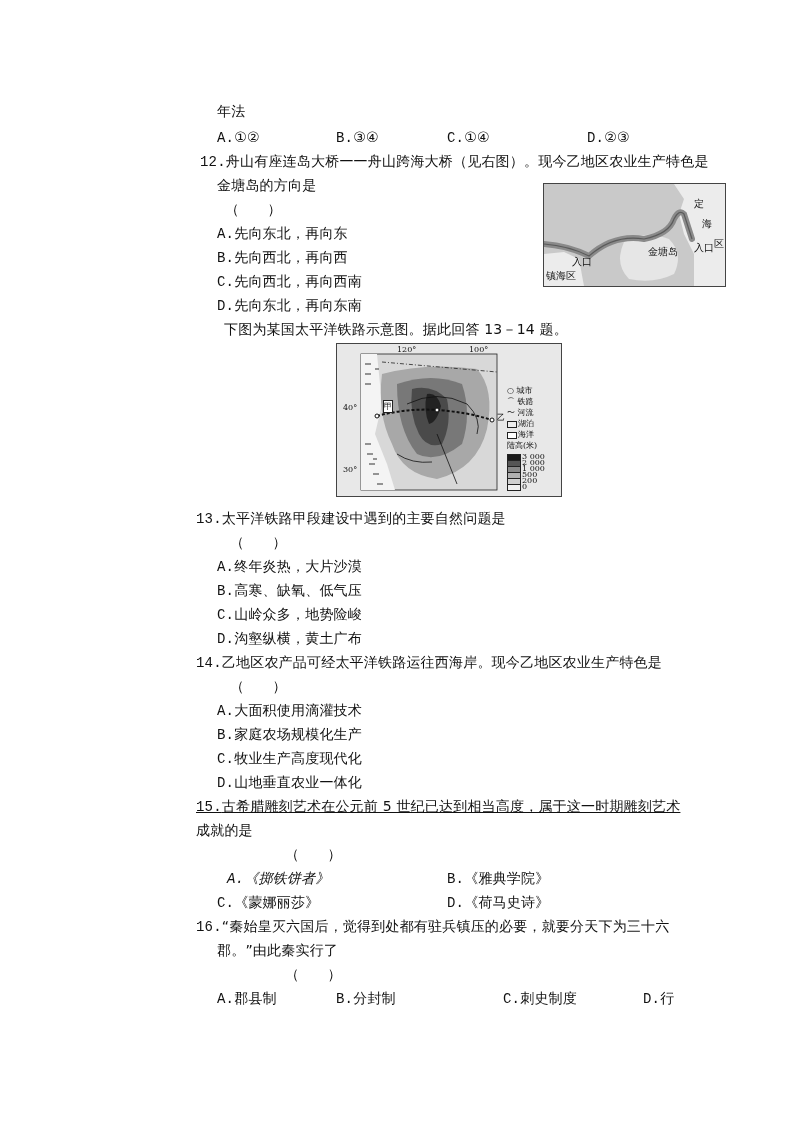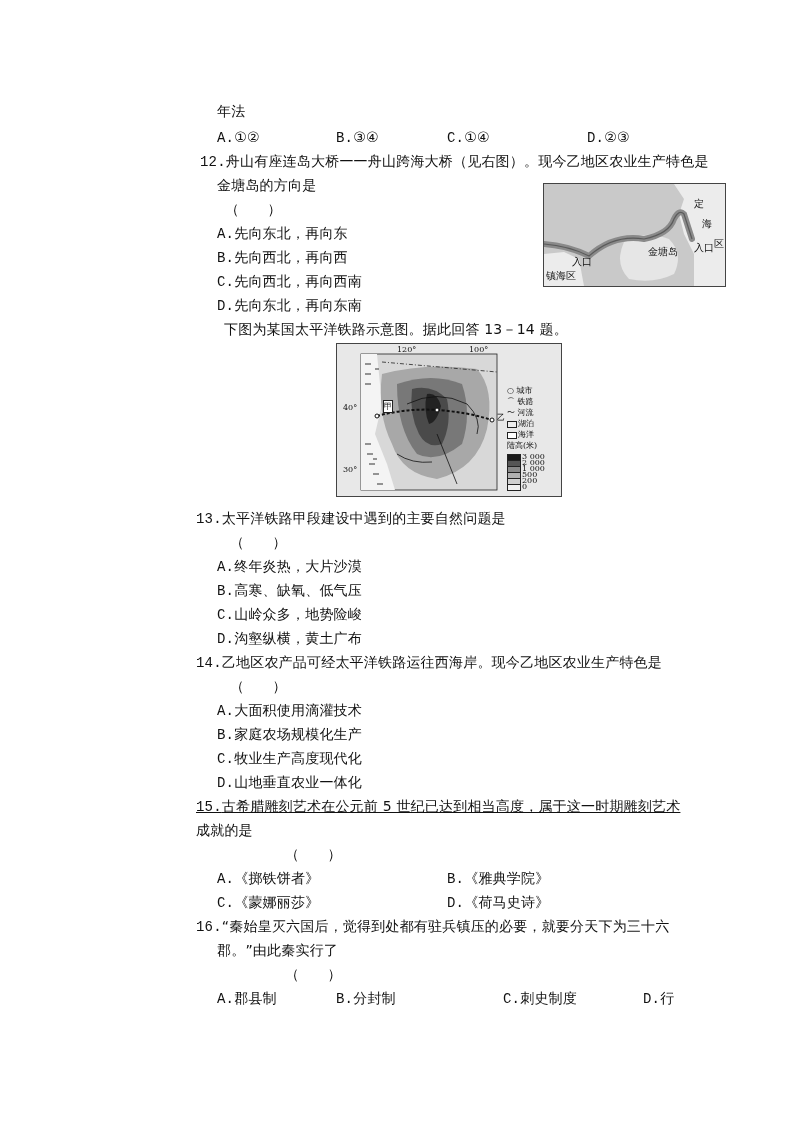--- a/index.html
+++ b/index.html
@@ -120,21 +120,21 @@
 <div class="line" style="left:196px;top:653px;"><span class="mono">14.</span><span>乙地区农产品可经太平洋铁路运往西海岸。现今乙地区农业生产特色是</span></div>
 <div class="line" style="left:230px;top:677px;">（　　）</div>
 <div class="line" style="left:217px;top:701px;"><span class="mono">A.</span><span>大面积使用滴灌技术</span></div>
 <div class="line" style="left:217px;top:725px;"><span class="mono">B.</span><span>家庭农场规模化生产</span></div>
 <div class="line" style="left:217px;top:749px;"><span class="mono">C.</span><span>牧业生产高度现代化</span></div>
 <div class="line" style="left:217px;top:773px;"><span class="mono">D.</span><span>山地垂直农业一体化</span></div>
 
 <div class="line" style="left:196px;top:797px;text-decoration:underline;"><span class="mono">15.</span><span>古希腊雕刻艺术在公元前 5 世纪已达到相当高度，属于这一时期雕刻艺术</span></div>
 <div class="line" style="left:196px;top:821px;">成就的是</div>
 <div class="line" style="left:285px;top:845px;">（　　）</div>
-<div class="line" style="left:217px;top:869px;"><span class="mono">A.</span><span>《掷铁饼者》</span></div>
+<div class="line" style="left:227px;top:869px;font-style:italic;"><span class="mono">A.</span><span>《掷铁饼者》</span></div>
 <div class="line" style="left:447px;top:869px;"><span class="mono">B.</span><span>《雅典学院》</span></div>
 <div class="line" style="left:217px;top:893px;"><span class="mono">C.</span><span>《蒙娜丽莎》</span></div>
 <div class="line" style="left:447px;top:893px;"><span class="mono">D.</span><span>《荷马史诗》</span></div>
 
 <div class="line" style="left:196px;top:917px;"><span class="mono">16.</span><span>“秦始皇灭六国后，觉得到处都有驻兵镇压的必要，就要分天下为三十六</span></div>
 <div class="line" style="left:217px;top:941px;">郡。”由此秦实行了</div>
 <div class="line" style="left:285px;top:965px;">（　　）</div>
 <div class="line" style="left:217px;top:989px;"><span class="mono">A.</span><span>郡县制</span></div>
 <div class="line" style="left:336px;top:989px;"><span class="mono">B.</span><span>分封制</span></div>
 <div class="line" style="left:503px;top:989px;"><span class="mono">C.</span><span>刺史制度</span></div>

